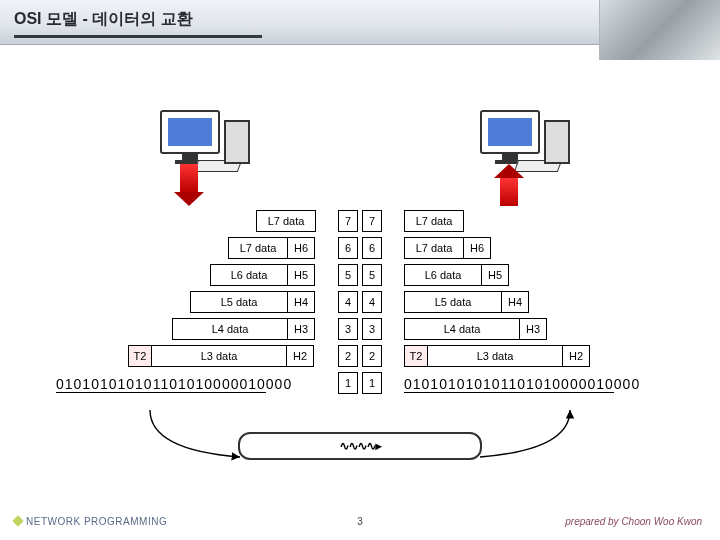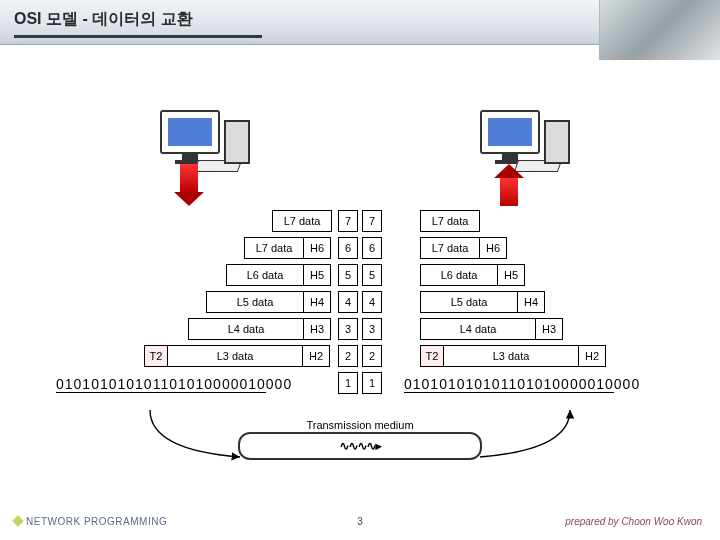--- a/index.html
+++ b/index.html
@@ -24,21 +24,21 @@
   .pc .kb{width:42px;height:10px;border:1px solid #333;background:#eee;position:absolute;bottom:-8px;right:-20px;transform:skewX(-20deg)}
   .pc .tower{width:22px;height:40px;border:2px solid #333;background:#ddd;position:absolute;right:-30px;top:10px}
   .arrow{position:absolute;width:18px}
   .arrow .shaft{width:18px;height:28px;background:linear-gradient(180deg,#f33 0%,#b00 100%)}
   .arrow .head{width:0;height:0;border-left:15px solid transparent;border-right:15px solid transparent;margin-left:-6px}
   .arrow.down .head{border-top:14px solid #a00}
   .arrow.up .head{border-bottom:14px solid #a00}
   .stack{position:absolute}
   .row{position:absolute;height:22px;display:flex}
   .cell{border:1px solid #000;background:#fff;font-size:11px;display:flex;align-items:center;justify-content:center;height:22px;box-sizing:border-box;margin-left:-1px}
-  .cell:first-child{margin-left:16px}
+  .cell:first-child{margin-left:0}
   .mid{position:absolute;left:50%;transform:translateX(-50%);width:44px}
   .mid .mcell{border:1px solid #000;height:22px;width:20px;font-size:11px;display:flex;align-items:center;justify-content:center;background:#fff;box-sizing:border-box}
   .mid .pair{display:flex;gap:4px;justify-content:center;margin-bottom:5px}
   .bits{position:absolute;font-size:14px;letter-spacing:1px}
   .tm{position:absolute;left:50%;transform:translateX(-50%);bottom:-2px;text-align:center}
   .tube{width:240px;height:24px;border:2px solid #333;border-radius:12px;background:#fff;position:relative;margin:0 auto}
   .tube .wave{position:absolute;left:0;right:0;top:5px;font-size:12px;letter-spacing:-1px;text-align:center;color:#000;font-weight:bold}
   .tmlabel{font-size:11px;margin-bottom:1px}
   .hline{position:absolute;height:1px;background:#000}
 </style>
@@ -163,21 +163,20 @@
         <div class="row" style="top: 135px; left: 0px;">
           <div class="cell" style="width: 24px; background: rgb(255, 236, 236);">T2</div>
           <div class="cell" style="width: 136px;">L3 data</div>
           <div class="cell" style="width: 28px;">H2</div>
         </div>
         <div class="bits" style="top: 166px; left: 0px; width: 260px; text-align: left; position: absolute;">010101010101101010000010000</div>
         <div class="hline" style="top: 182px; left: 0px; width: 210px;"></div>
       </div>
 
     <div class="tm" style="bottom:30px">
-      <div class="tmlabel">Transmission medium</div>
       <div class="tube">
         <div class="wave">∿∿∿∿▸</div>
       </div>
     </div>
 
     <svg width="720" height="380" style="position:absolute;top:0;left:0;pointer-events:none">
       <path d="M150 300 Q150 340 240 347" stroke="#000" fill="none" stroke-width="1.4" marker-end="url(#ah)"></path>
       <path d="M570 300 Q570 340 480 347" stroke="#000" fill="none" stroke-width="1.4" marker-start="url(#ah2)"></path>
       <defs>
         <marker id="ah" markerWidth="8" markerHeight="8" refX="6" refY="3" orient="auto">

